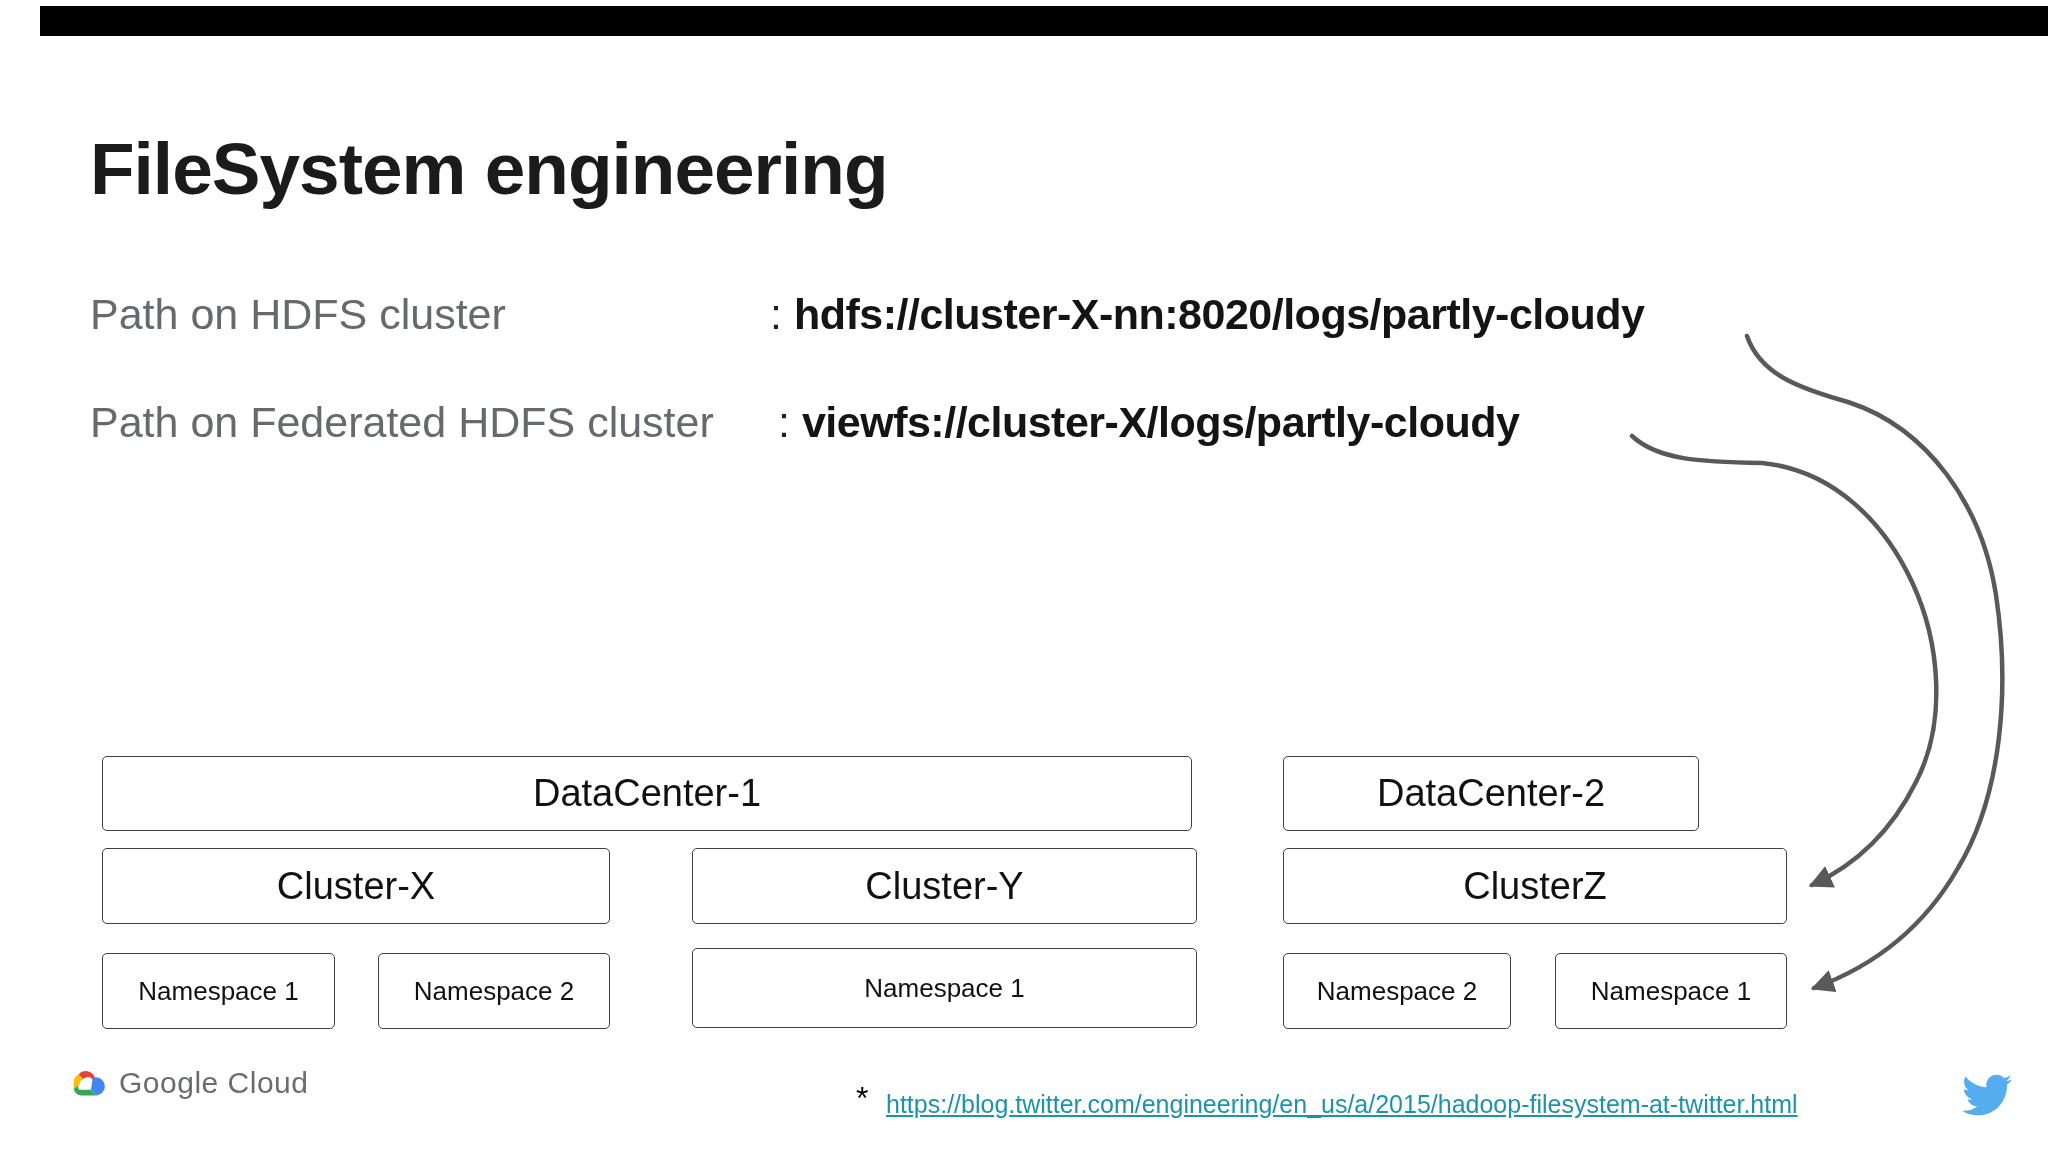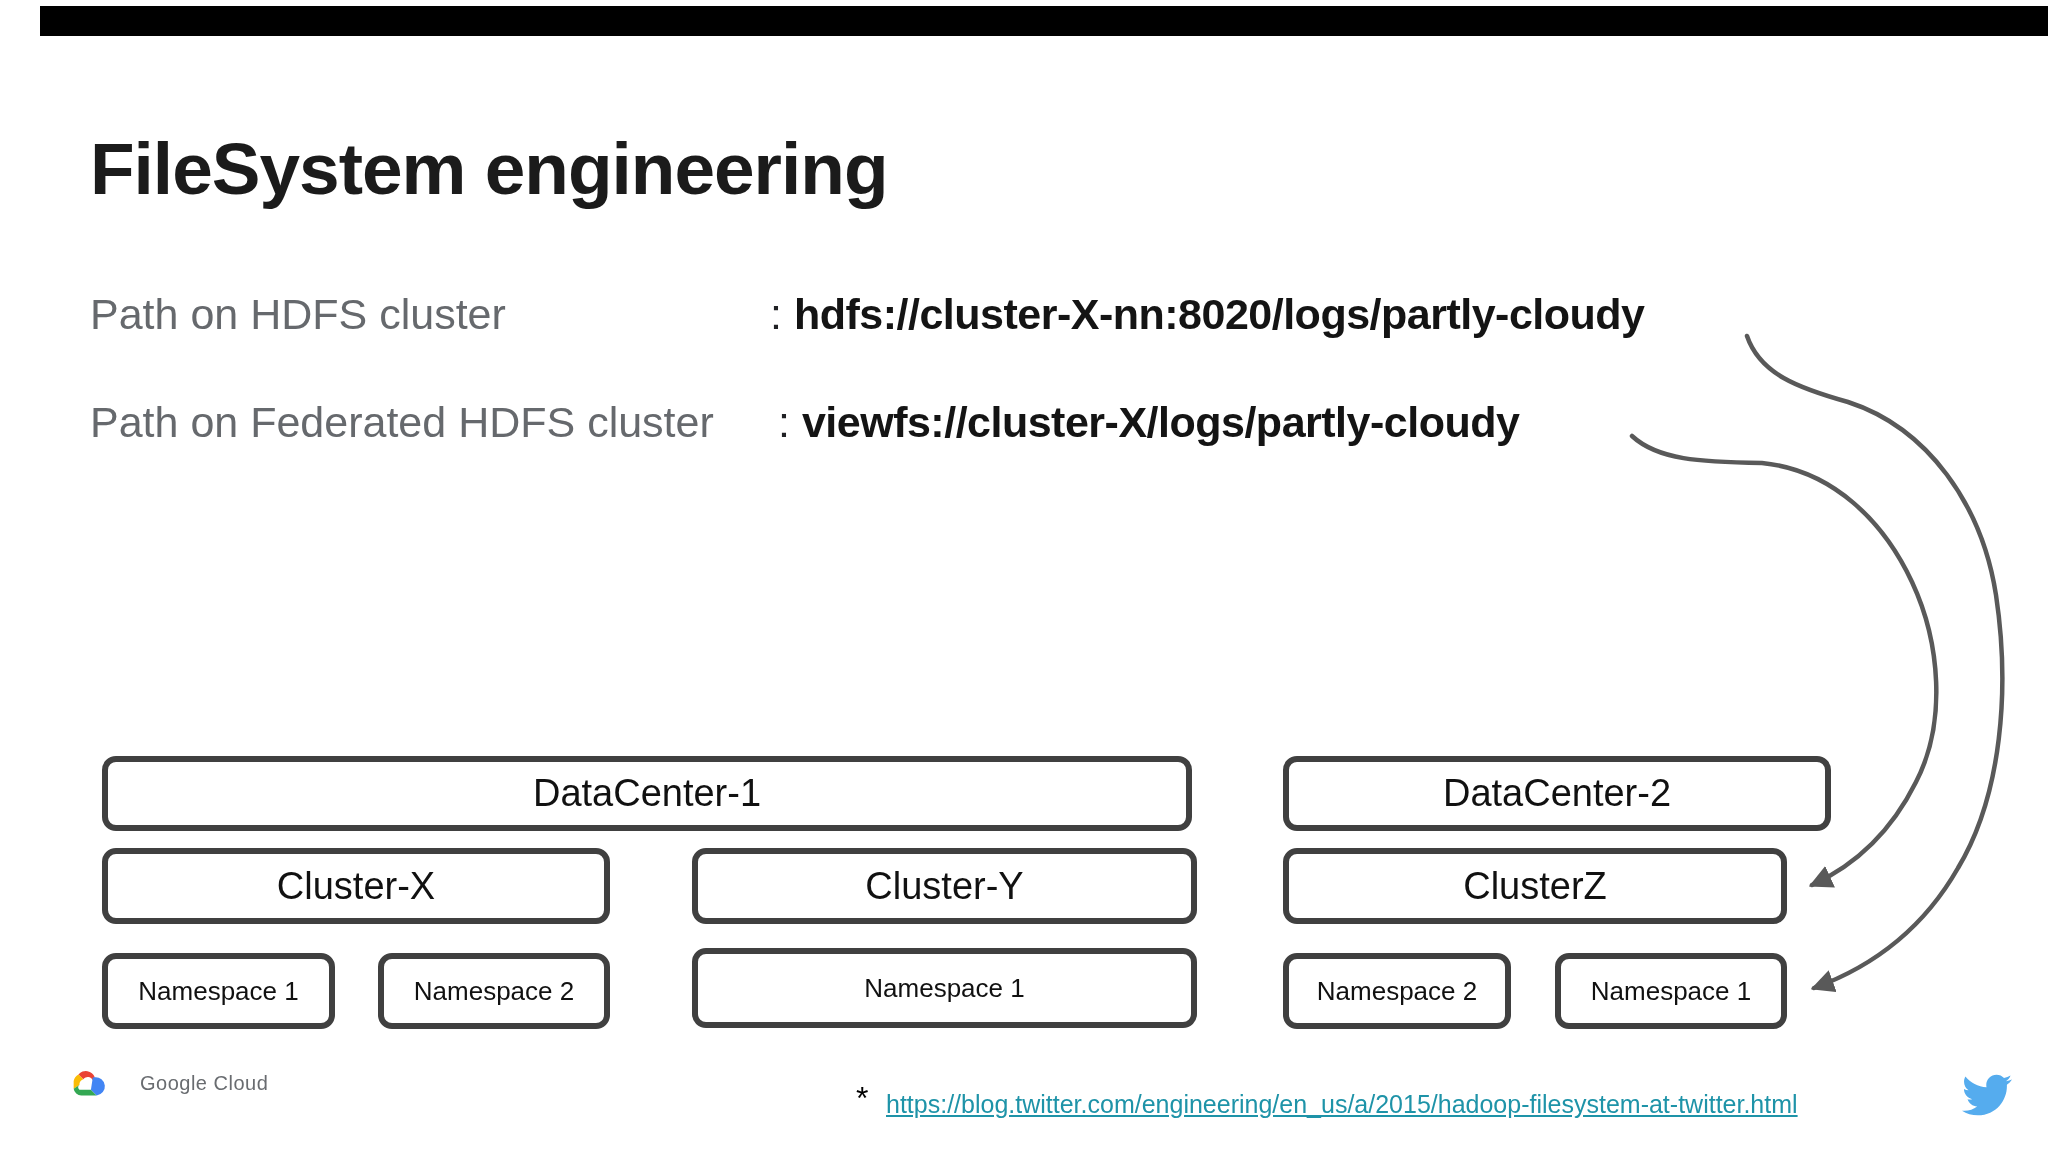--- a/index.html
+++ b/index.html
@@ -31,33 +31,33 @@
   .path-value .sep { font-weight: 400; color: #202124; }
   .path-value .val { font-weight: 700; letter-spacing: -0.5px; }
   .row1 { top: 290px; }
   .row2 { top: 398px; }
   .v1 { left: 770px; top: 290px; }
   .v2 { left: 778px; top: 398px; }
 
   .box {
     position: absolute;
     background: #ffffff;
-    border: 6px solid #404040;
-    border-radius: 14px;
+    border: 1px solid #404040;
+    border-radius: 5px;
     display: flex;
     align-items: center;
     justify-content: center;
     color: #111111;
     white-space: nowrap;
   }
   .box-lg { font-size: 38px; }
   .box-sm { font-size: 26px; }
 
   #dc1  { left: 102px;  top: 756px; width: 1090px; height: 75px; }
-  #dc2  { left: 1283px; top: 756px; width: 548px;  height: 75px; }
+  #dc2  { left: 1283px; top: 756px; width: 416px;  height: 75px; }
   #clx  { left: 102px;  top: 848px; width: 508px;  height: 76px; }
   #cly  { left: 692px;  top: 848px; width: 505px;  height: 76px; text-align: center; }
   #clz  { left: 1283px; top: 848px; width: 504px;  height: 76px; text-align: right; }
   #ns1x { left: 102px;  top: 953px; width: 233px;  height: 76px; }
   #ns2x { left: 378px;  top: 953px; width: 232px;  height: 76px; }
   #nsy  { left: 692px;  top: 948px; width: 505px;  height: 80px; }
   #ns2z { left: 1283px; top: 953px; width: 228px;  height: 76px; }
   #ns1z { left: 1555px; top: 953px; width: 232px;  height: 76px; }
 
   .arrow-layer {
@@ -68,22 +68,22 @@
   }
 
   .footer-logo {
     position: absolute;
     left: 66px; top: 1062px;
     display: flex;
     align-items: center;
   }
   .footer-logo svg { width: 46px; height: 42px; }
   .logo-text {
-    margin-left: 28px;
-    font-size: 20px;
+    margin-left: 7px;
+    font-size: 30px;
     color: #696c70;
     letter-spacing: 0.5px;
     white-space: nowrap;
   }
   .footnote-star {
     position: absolute;
     left: 856px; top: 1080px;
     font-size: 32px;
     color: #000000;
   }

